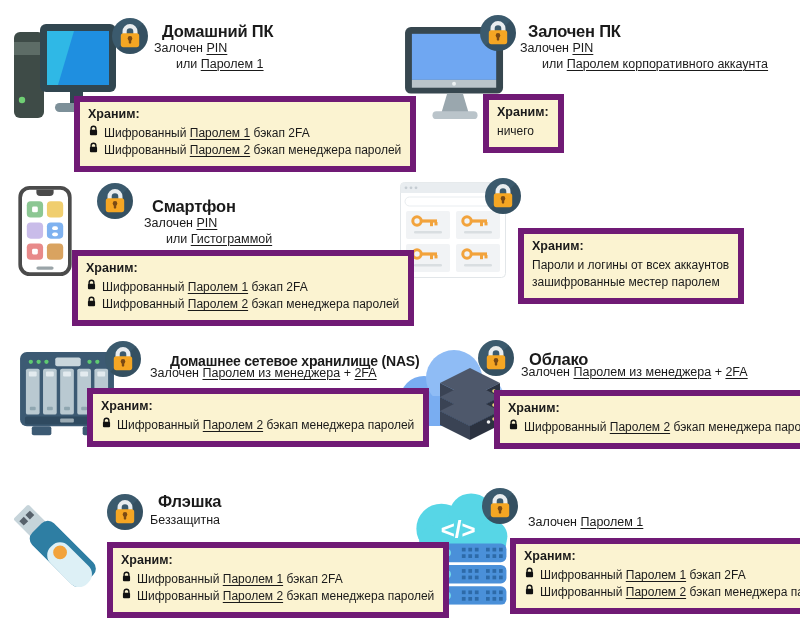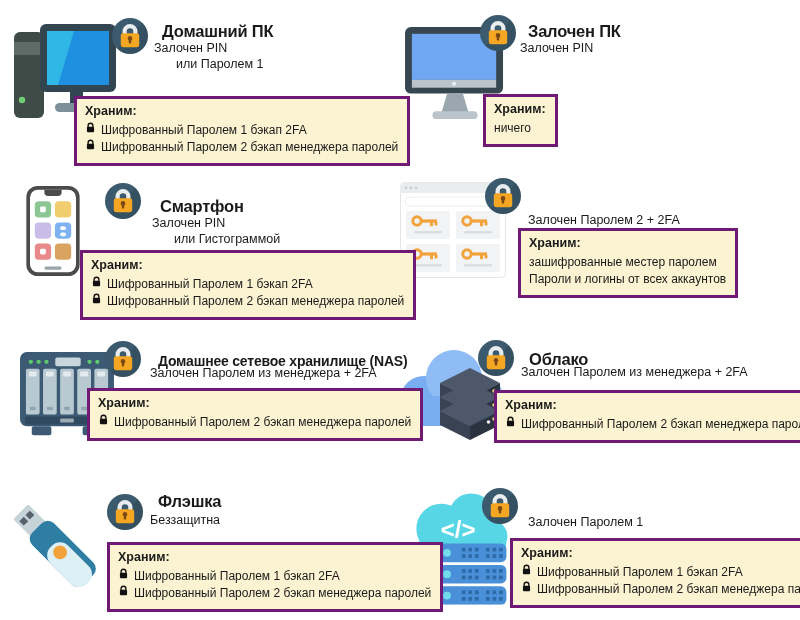--- a/index.html
+++ b/index.html
@@ -9,23 +9,23 @@
   }
   .block{position:absolute}
   .block > *{position:absolute}
   .icon svg,.badge svg{display:block}
   .badge{width:36px;height:36px;z-index:3}
   .title{margin:8px;font-size:16.5px;font-weight:700;white-space:nowrap;letter-spacing:-.2px}
   .title.sm{font-size:14px}
   .locks{z-index:2}
   .lockline{font-size:12.5px;line-height:16px;white-space:nowrap}
   .lockline.ind{padding-left:22px}
-  .u{text-underline-offset:2px;text-decoration-thickness:1px}
+  .u{text-decoration:underline;text-underline-offset:2px;text-decoration-thickness:1px}
   .note{
-    background:#FBF3D1;border:3px solid #701a75;
+    background:#FBF3D1;border:6px solid #701a75;
     padding:5px 9px 7px 8px;z-index:4;box-shadow:0 0 0 0 transparent;
   }
   .note-h{font-weight:700;font-size:12.5px;line-height:15px;margin-bottom:3px;white-space:nowrap}
   .note-line{font-size:12px;line-height:17px;white-space:nowrap;display:flex;align-items:flex-start;gap:5px}
   .lk{display:inline-flex;flex:none}
 </style>
 </head>
 <body>
 
 <svg width="0" height="0" style="position:absolute" aria-hidden="true">
@@ -299,30 +299,31 @@
       </svg>
     </div>
   <div class="badge" style="left:80px;top:1px">
       <svg viewBox="0 0 36 36" width="36" height="36">
         <use href="#s-badge"></use>
       </svg>
     </div>
   <h2 class="title" style="left:120px;top:0">Залочен ПК</h2>
   <div class="locks" style="left:120px;top:26px">
     <div class="lockline"><span>Залочен </span><span class="u">PIN</span></div>
+    <div class="lockline ind"><span>или </span><span class="u">Паролем корпоративного аккаунта</span></div>
   </div>
   <div class="note" style="left:83px;top:80px">
     <div class="note-h">Храним:</div>
     <div class="note-line">
         <span>ничего</span>
       </div>
   </div>
 </section>
 
-<section class="block" style="left:8px;top:178px;width:372px;height:144px">
+<section class="block" style="left:0;top:178px;width:372px;height:144px">
   <div class="icon" style="left:18px;top:8px">
       <svg viewBox="0 0 56 94" width="54" height="90">
         <use href="#s-phone"></use>
       </svg>
     </div>
   <div class="badge" style="left:97px;top:5px">
       <svg viewBox="0 0 36 36" width="36" height="36">
         <use href="#s-badge"></use>
       </svg>
     </div>
@@ -357,46 +358,43 @@
   <div class="icon" style="left:0;top:4px">
       <svg viewBox="0 0 106 96" width="106" height="96">
         <use href="#s-pwm"></use>
       </svg>
     </div>
   <div class="badge" style="left:85px;top:0">
       <svg viewBox="0 0 36 36" width="36" height="36">
         <use href="#s-badge"></use>
       </svg>
     </div>
-  <div class="locks" style="left:128px;top:34px">
-    <div class="lockline"><span>Залочен </span><span class="u">Паролем 2</span><span> + </span><span class="u">2FA</span></div>
-  </div>
   <div class="note" style="left:118px;top:50px">
     <div class="note-h">Храним:</div>
     <div class="note-line">
+        <span>Пароли и логины от всех аккаунтов</span>
+      </div>
+    <div class="note-line">
         <span>зашифрованные местер паролем</span>
-      </div>
-    <div class="note-line">
-        <span>Пароли и логины от всех аккаунтов</span>
       </div>
   </div>
 </section>
 
 <section class="block" style="left:8px;top:340px;width:372px;height:120px">
   <div class="icon" style="left:12px;top:12px">
       <svg viewBox="0 0 96 92" width="94" height="90">
         <use href="#s-nas"></use>
       </svg>
     </div>
   <div class="badge" style="left:97px;top:1px">
       <svg viewBox="0 0 36 36" width="36" height="36">
         <use href="#s-badge"></use>
       </svg>
     </div>
-  <h2 class="title sm" style="left:142px;top:5px">Домашнее сетевое хранилище (NAS)</h2>
+  <h2 class="title sm" style="left:154px;top:5px">Домашнее сетевое хранилище (NAS)</h2>
   <div class="locks" style="left:142px;top:25px">
     <div class="lockline"><span>Залочен </span><span class="u">Паролем из менеджера</span><span> + </span><span class="u">2FA</span></div>
   </div>
   <div class="note" style="left:79px;top:48px">
     <div class="note-h">Храним:</div>
     <div class="note-line">
         <span class="lk">
           <svg viewBox="0 0 12 12" width="11" height="11">
             <use href="#s-lockglyph"></use>
           </svg>

